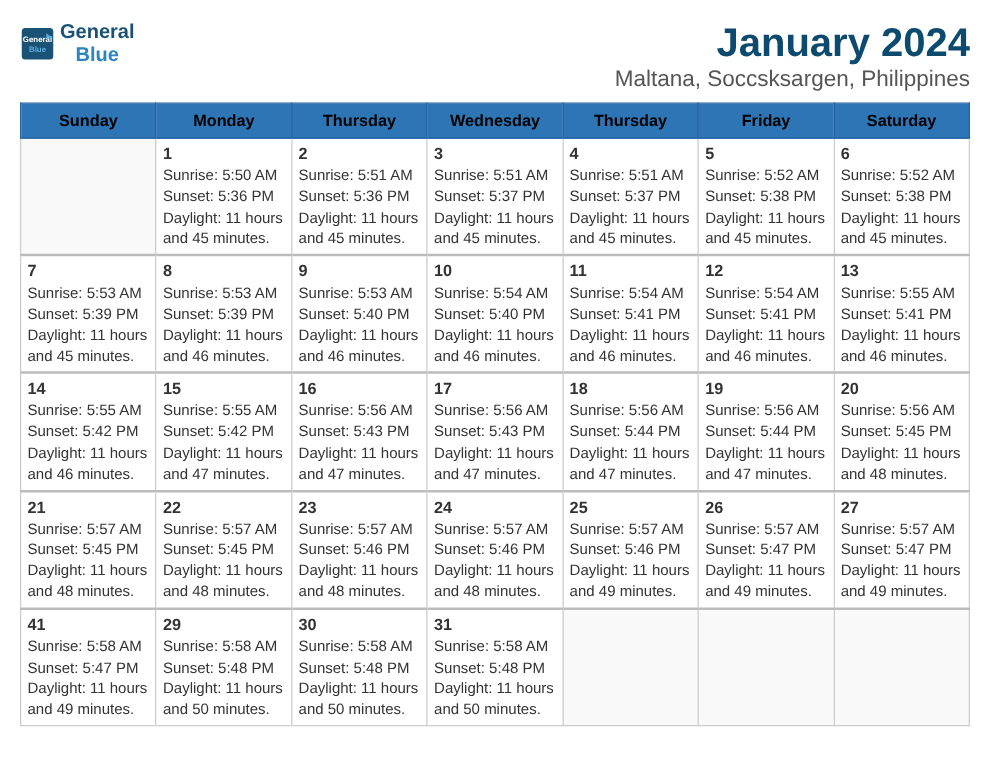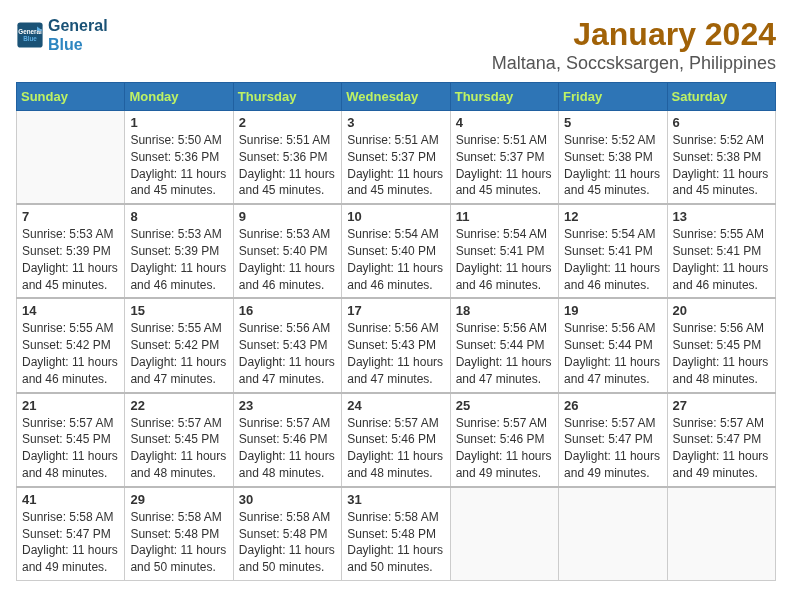--- a/index.html
+++ b/index.html
@@ -13,48 +13,49 @@
     .header-area {
       display: flex;
       justify-content: space-between;
       align-items: flex-start;
       margin-bottom: 8px;
     }
     .logo {
       display: flex;
       align-items: center;
       gap: 4px;
+      text-align: center;
     }
     .logo-icon {
       width: 28px;
       height: 28px;
     }
     .title-area {
       text-align: right;
     }
     .main-title {
       font-size: 32px;
       font-weight: bold;
-      color: #a16207;
+      color: #0c4a6e;
     }
     .subtitle {
       font-size: 18px;
       color: #555;
     }
     .calendar-table {
       width: 100%;
       border-collapse: collapse;
       border: 1px solid #ccc;
     }
     .calendar-table th {
       background: #2e75b6;
-      color: #bef264;
+      color: #000000;
       font-size: 13px;
       padding: 6px 4px;
-      text-align: left;
+      text-align: center;
       border: 1px solid #2060a0;
     }
     .calendar-table td {
       border: 1px solid #ccc;
       vertical-align: top;
       padding: 4px 5px;
       font-size: 11px;
       color: #333;
       width: calc(100% / 7);
       min-height: 80px;

